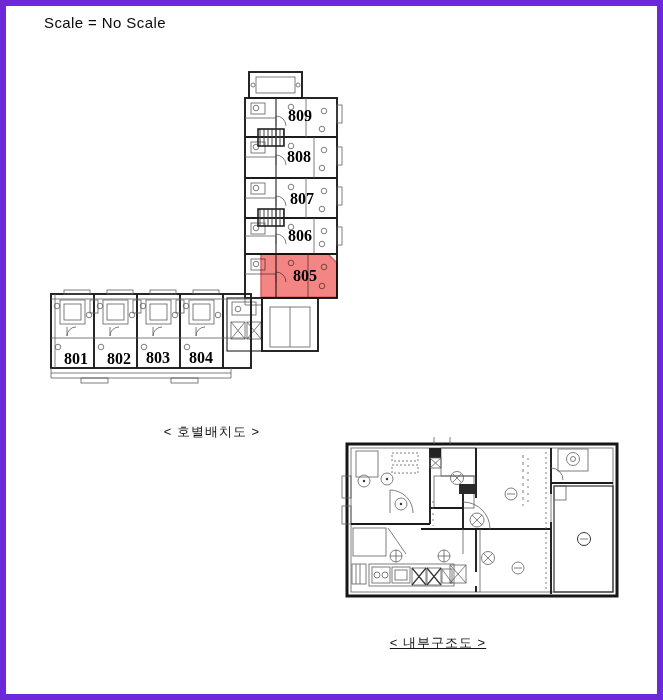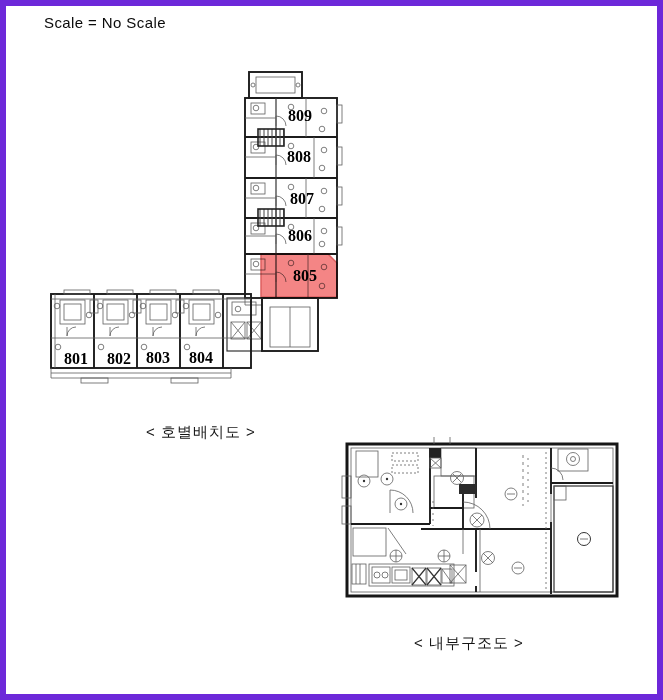--- a/index.html
+++ b/index.html
@@ -4,23 +4,23 @@
 <style>
   html,body{margin:0;padding:0;background:#fff;}
   .page{
     position:relative;width:663px;height:700px;box-sizing:border-box;
     background:#ffffff;border:6px solid #6d28d9;overflow:hidden;
     font-family:"Liberation Sans",sans-serif;color:#000;
   }
   .scale-note{
     position:absolute;left:38px;top:8px;font-size:15px;letter-spacing:.4px;color:#0a0a0a;
   }
-  .caption{position:absolute;font-size:15px;color:#141414;letter-spacing:1px;}
+  .caption{position:absolute;font-size:13px;color:#141414;text-align:center;letter-spacing:1px;}
   .caption.site{left:140px;top:417px;width:132px;}
-  .caption.detail{left:408px;top:628px;width:120px;}
+  .caption.detail{left:372px;top:628px;width:120px;text-decoration:underline;}
   svg.plan{position:absolute;left:0;top:0;}
   .w3{stroke:#161616;stroke-width:3;fill:none}
   .w2{stroke:#1c1c1c;stroke-width:1.9;fill:none}
   .w1{stroke:#333;stroke-width:1.2;fill:none}
   .t{stroke:#5e5e5e;stroke-width:.8;fill:none}
   .lbl{font-family:"Liberation Serif",serif;font-weight:700;font-size:16px;fill:#000;}
 </style>
 </head>
 <body>
 

